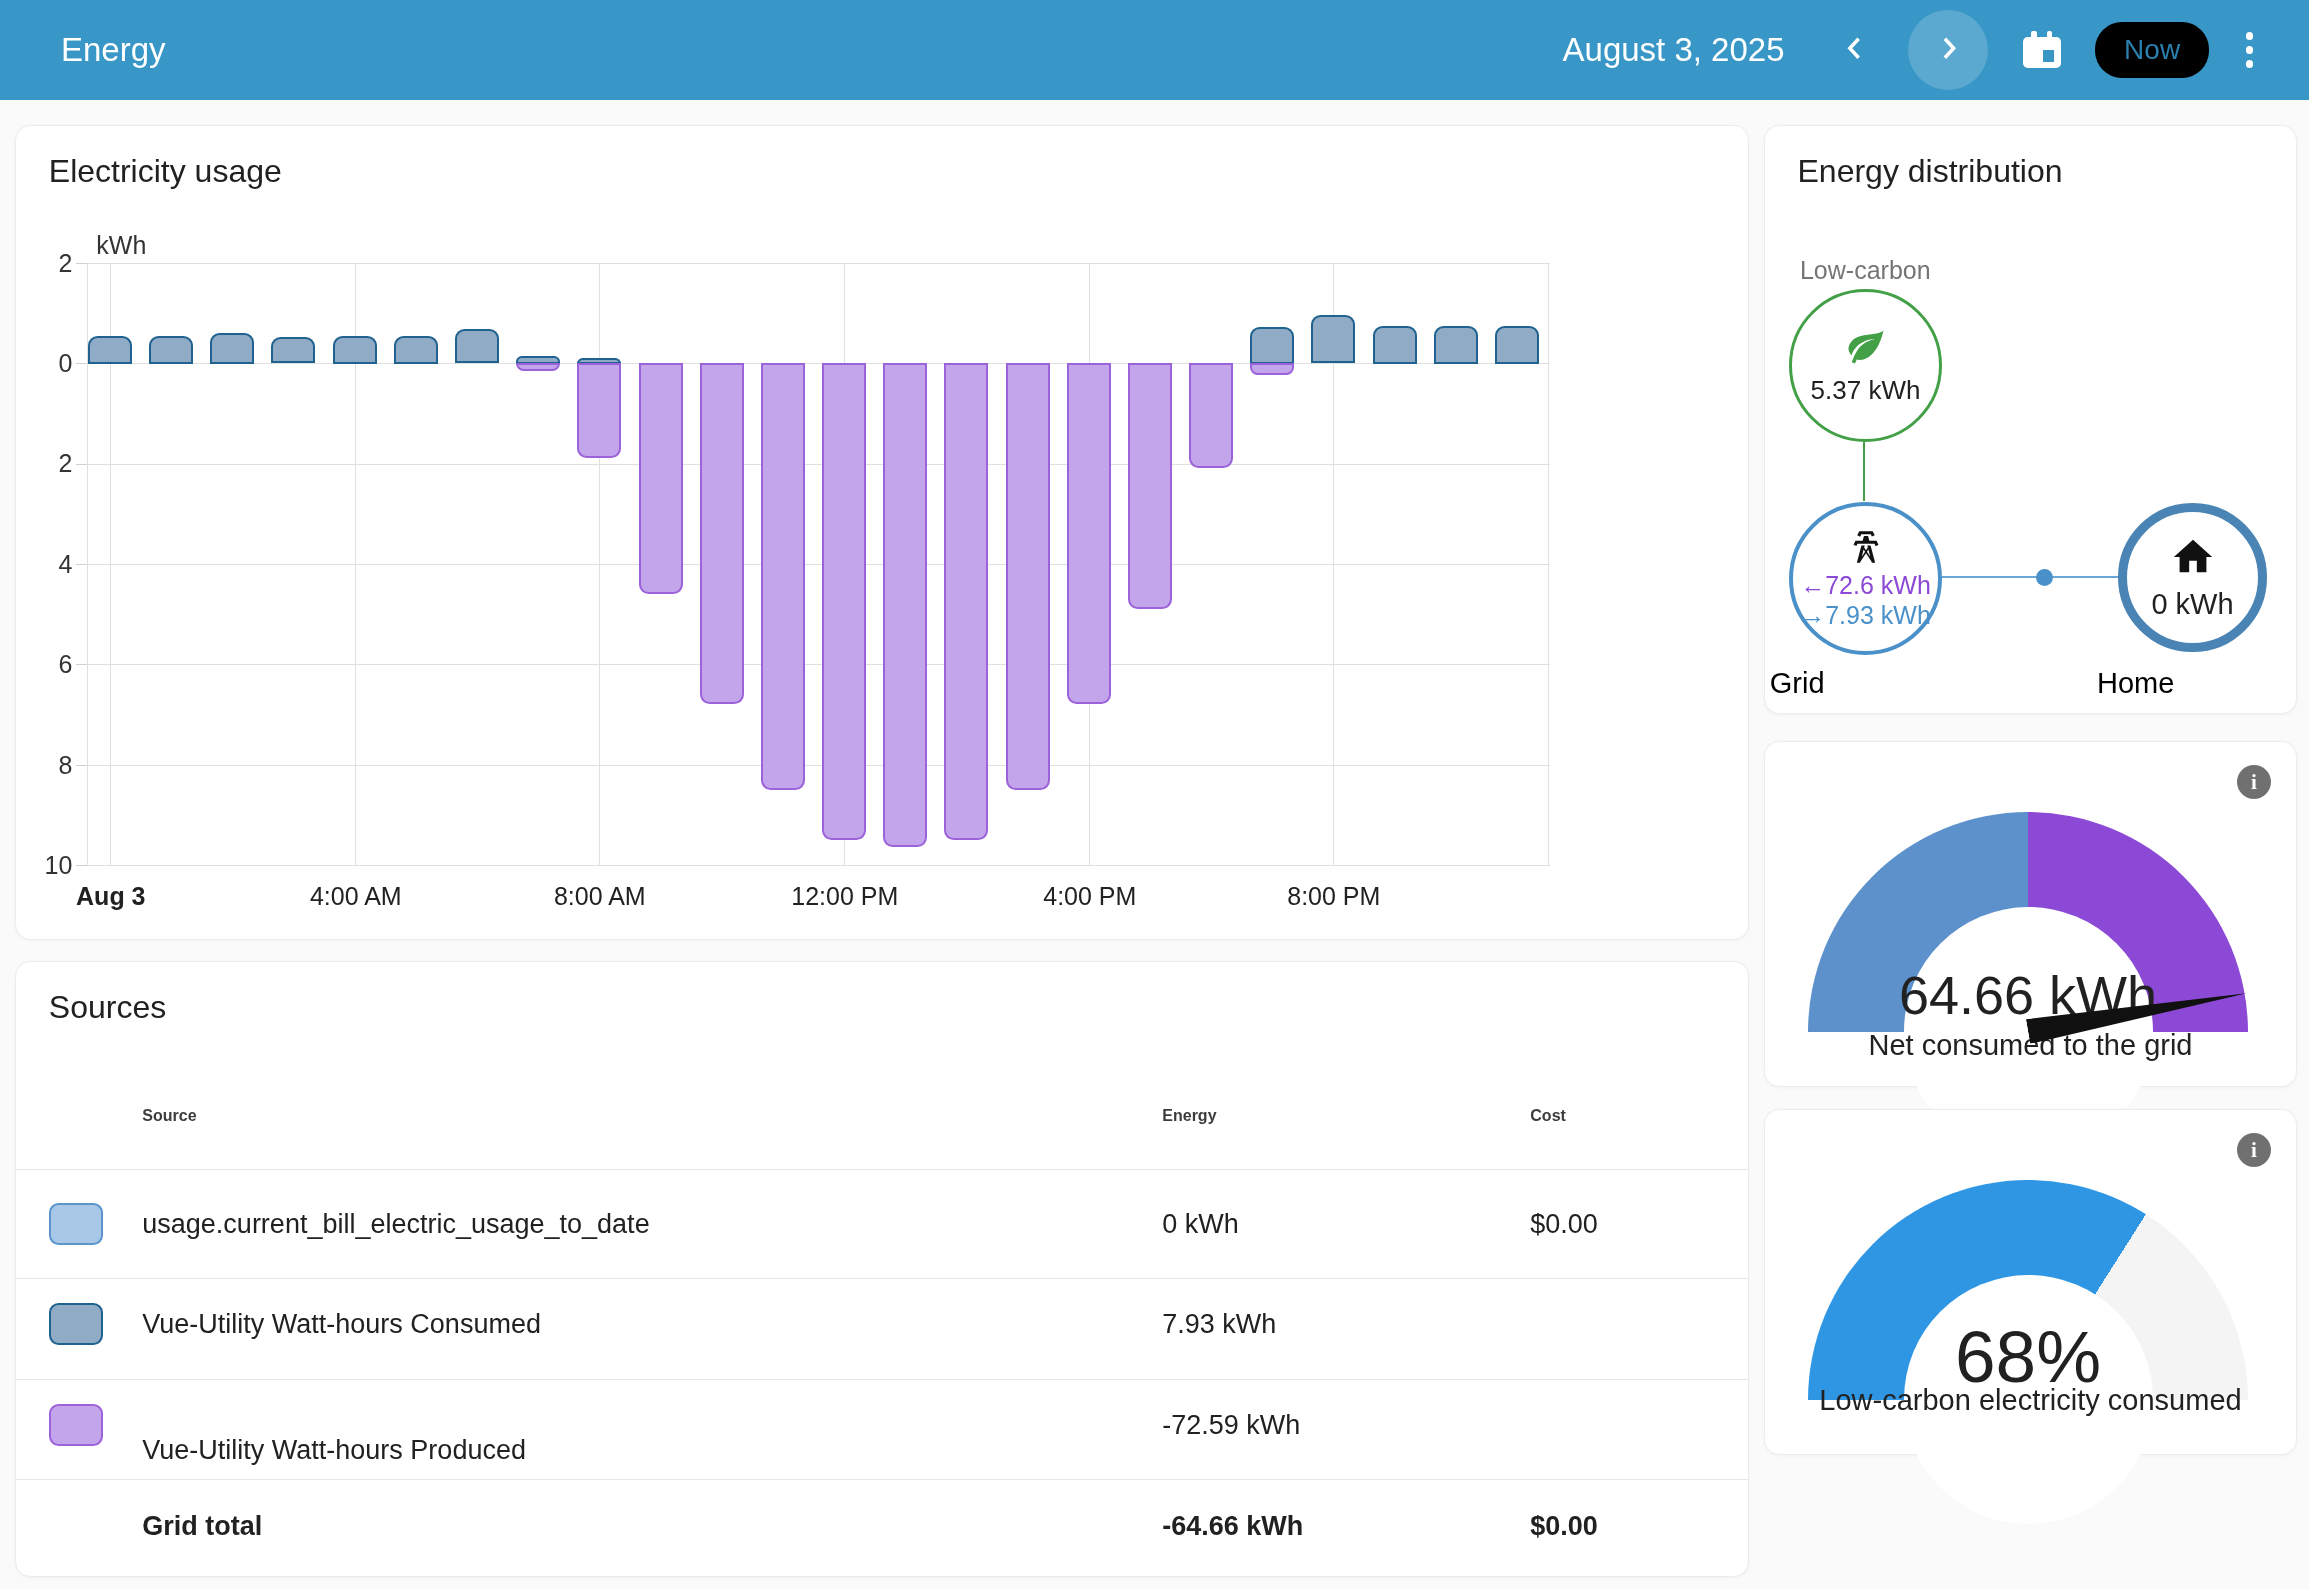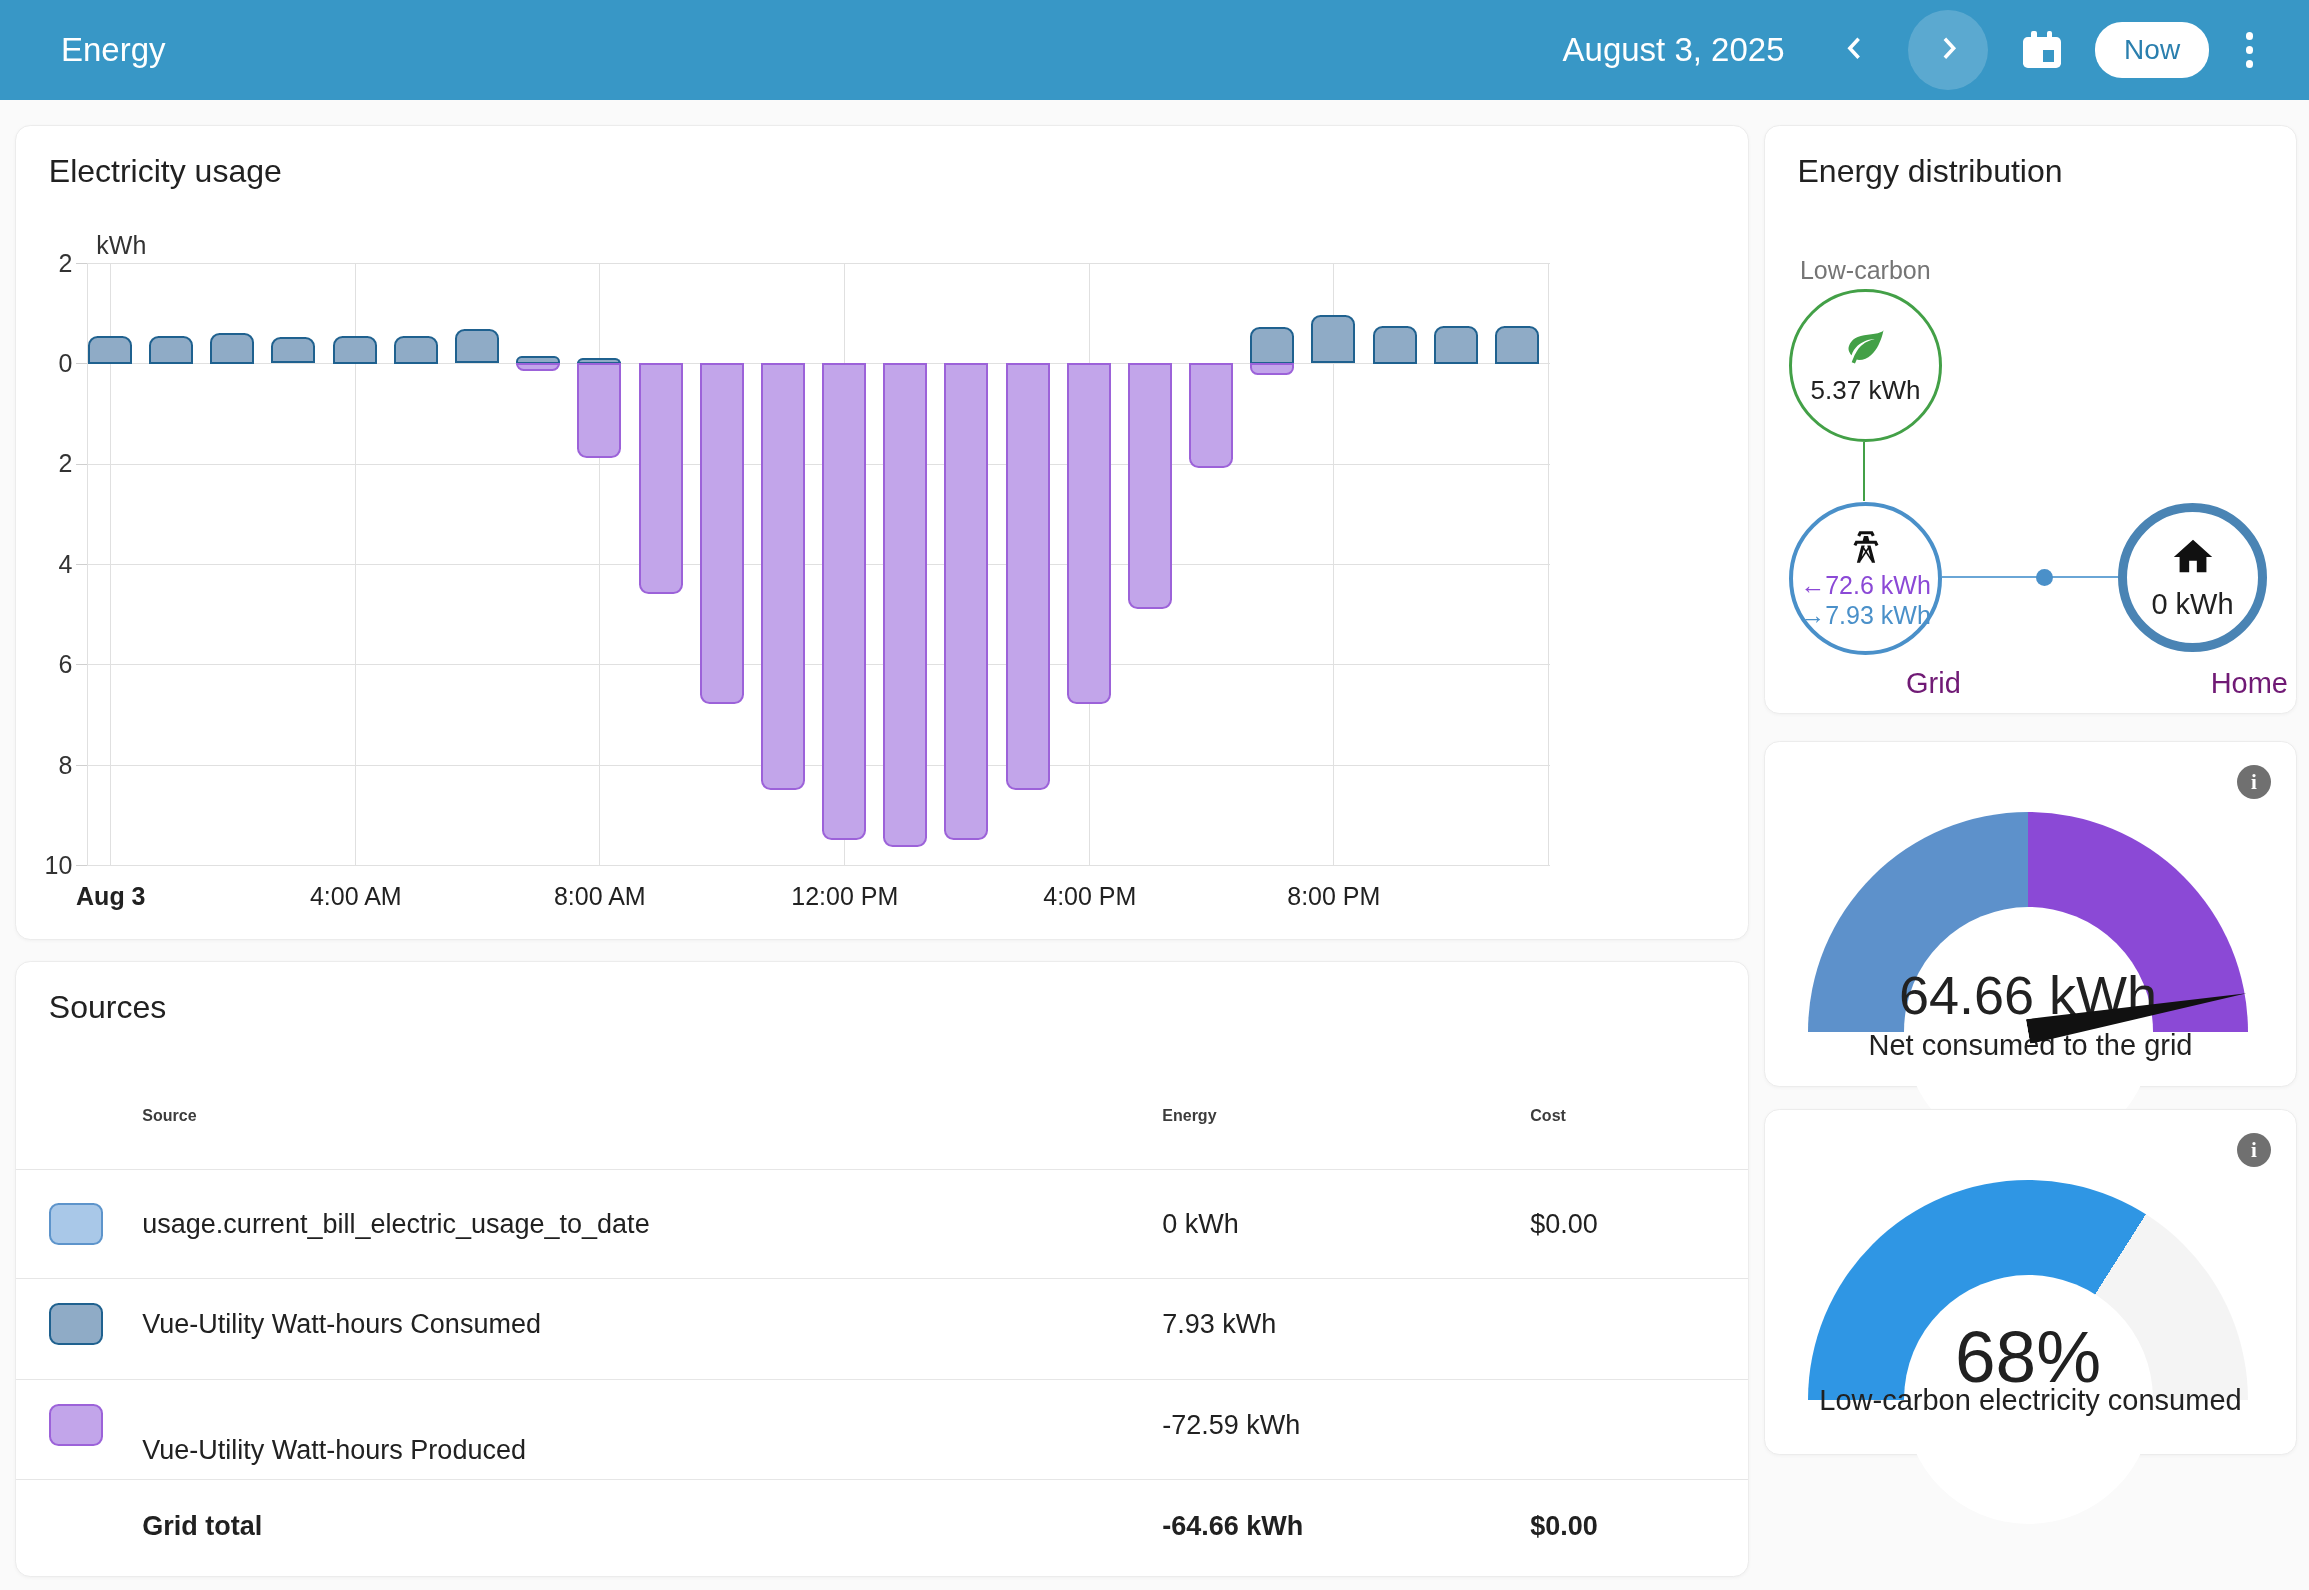--- a/index.html
+++ b/index.html
@@ -8,21 +8,21 @@
   
   .header{position:absolute;left:0;top:0;width:2309px;height:100px;background:#3897c6;
           display:flex;align-items:center;}
   .header-title{position:absolute;left:61px;top:0;height:100px;display:flex;align-items:center;
           font-size:33px;color:#fff;}
   .header-right{position:absolute;right:32.5px;top:0;height:100px;display:flex;align-items:center;gap:13.4px;}
   .date-label{font-size:33px;color:#fff;margin-right:17px;}
   .icon-btn{width:80px;height:80px;border-radius:50%;display:flex;align-items:center;justify-content:center;
           cursor:pointer;flex:0 0 auto;}
   .icon-btn.halo{background:rgba(255,255,255,0.18);}
-  .now-pill{background:#ffffff;color:#2a7fae;font-size:28px;font-weight:500;border:none;
+  .now-pill{background:#000000;color:#2a7fae;font-size:28px;font-weight:500;border:none;
           border-radius:27px;padding:12.4px 29px;cursor:pointer;}
   .kebab{display:flex;flex-direction:column;gap:6.7px;}
   .kebab span{width:7.6px;height:7.6px;border-radius:50%;background:#fff;}
   .cal{position:relative;width:38px;height:38px;}
   .cal .body{position:absolute;left:0;top:5.7px;width:38px;height:31px;background:#fff;border-radius:4.8px;}
   .cal .tab{position:absolute;top:0;width:5.7px;height:11.5px;background:#fff;border-radius:1.9px;}
   .cal .cell{position:absolute;left:20px;top:19px;width:11.5px;height:11.5px;background:#3897c6;}
   
   .card{position:absolute;background:#fff;border:1px solid #ececec;border-radius:15.3px;
         box-shadow:0 1px 3.8px rgba(0,0,0,0.04);}
@@ -39,21 +39,21 @@
   .bar{position:absolute;box-sizing:border-box;border-style:solid;border-width:2.9px;}
   
   #dist-card{left:1764px;top:125px;width:531px;height:587px;}
   .circle{position:absolute;border-radius:50%;background:#fff;display:flex;flex-direction:column;
           align-items:center;justify-content:center;box-sizing:border-box;text-align:center;}
   .c-lowcarbon{left:24px;top:163px;width:153px;height:153px;border:3.8px solid #43a047;}
   .c-grid{left:24px;top:376px;width:153px;height:153px;border:4.8px solid #4a90c9;}
   .c-home{left:353px;top:377px;width:149px;height:149px;border:9.6px solid #4a84b4;}
   .circ-value{font-size:26px;color:#212121;margin-top:3.8px;}
   .circ-sub{font-size:25px;line-height:30px;}
-  .node-label{position:absolute;width:191px;text-align:right;font-size:29px;color:#701a75;}
+  .node-label{position:absolute;width:191px;text-align:left;font-size:29px;color:#000000;}
   .flow-line-v{position:absolute;left:98px;top:316px;width:0;height:59px;border-left:2.9px solid #43a047;}
   .flow-line-h{position:absolute;left:177px;top:450px;width:176px;height:0;border-top:2.9px solid #6aa6d6;}
   .flow-dot{position:absolute;left:271px;top:443px;width:17px;height:17px;border-radius:50%;background:#4a90c9;}
   .toplabel{position:absolute;left:4.8px;top:130px;width:191px;text-align:center;font-size:25px;color:#757575;}
   
   .gauge-card{left:1764px;width:531px;height:344px;}
   .gauge-ring{position:absolute;left:43px;top:70px;width:440px;height:220px;overflow:hidden;}
   .gauge-arc{width:440px;height:440px;border-radius:50%;}
   .gauge-hole{position:absolute;left:139px;top:165px;width:249px;height:249px;border-radius:50%;background:#fff;}
   .gauge-value{position:absolute;left:43px;top:222px;width:440px;text-align:center;font-size:54px;color:#212121;}

